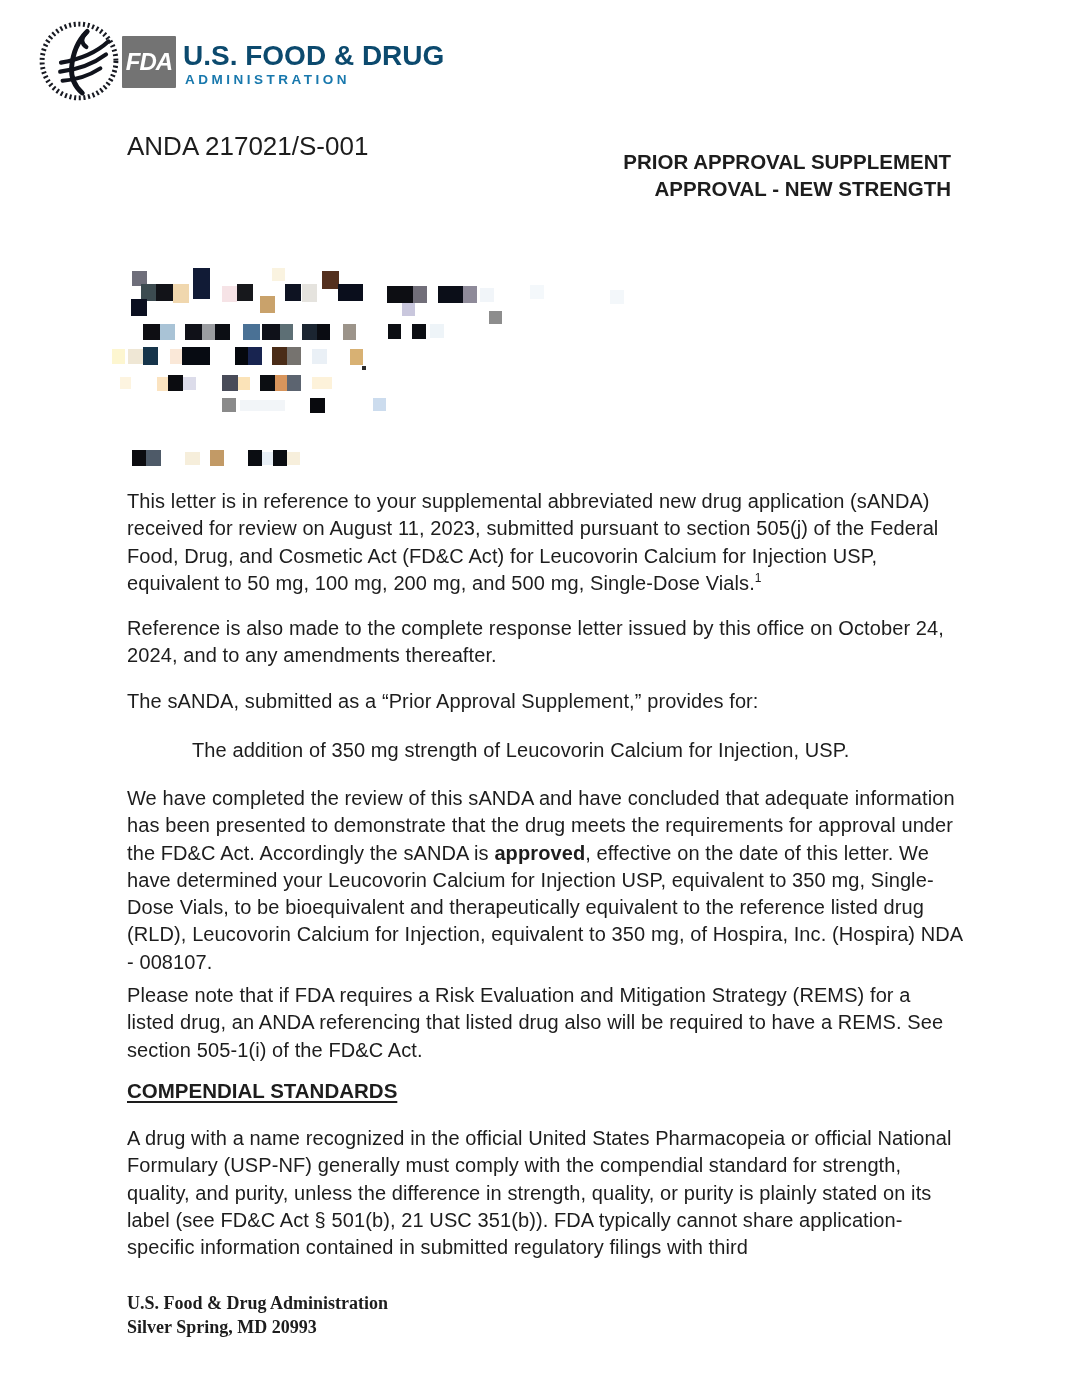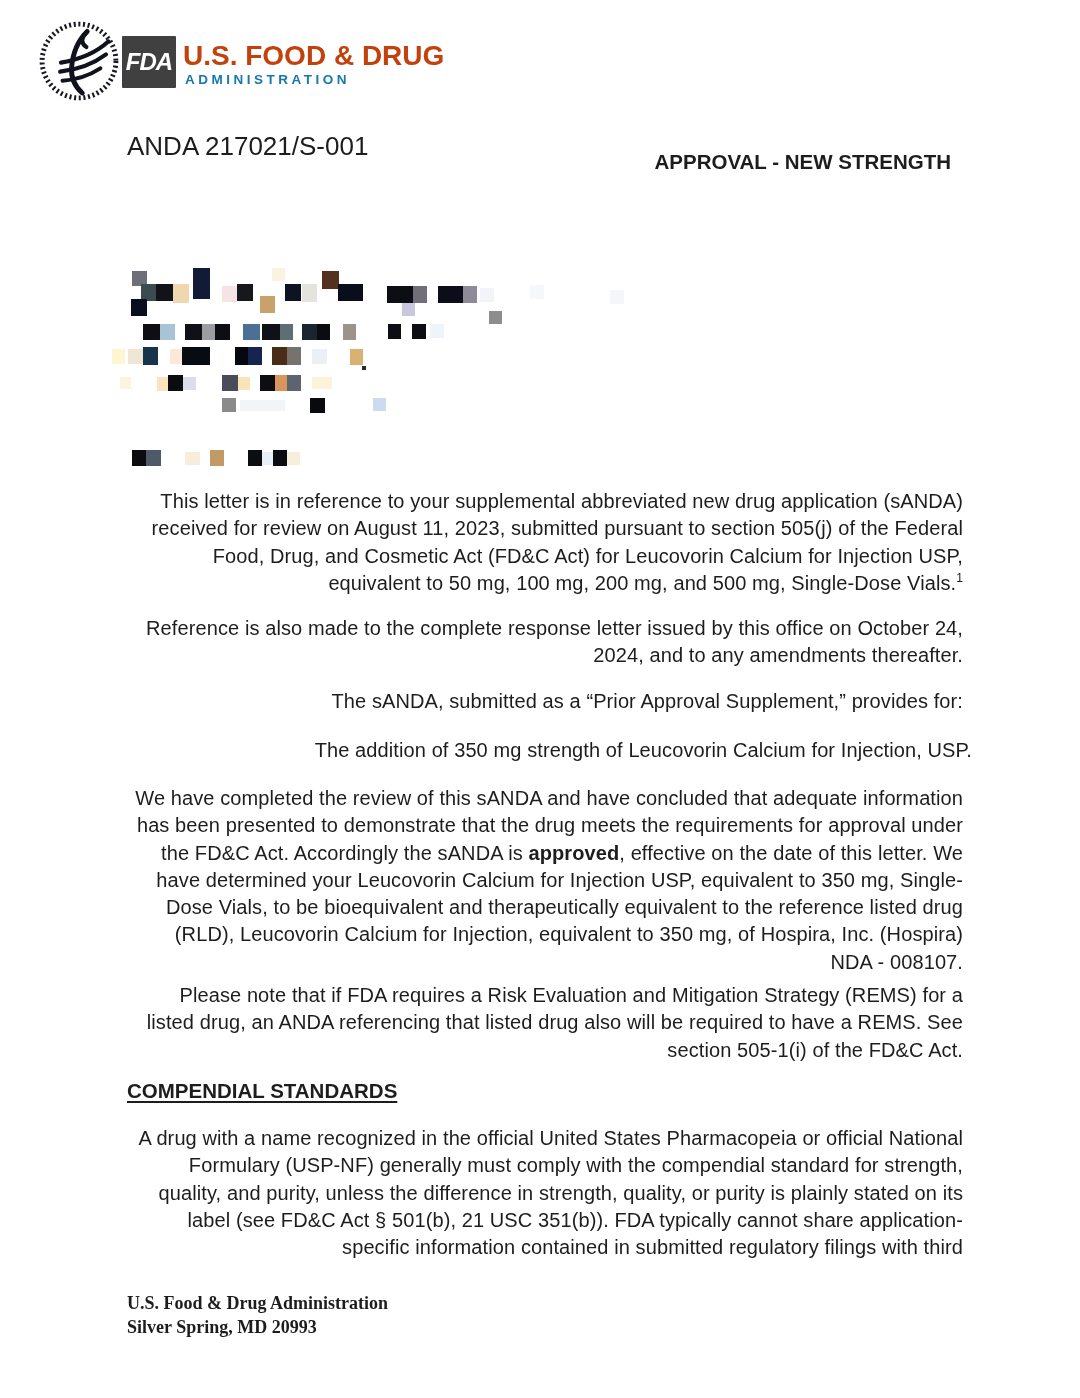--- a/index.html
+++ b/index.html
@@ -17,21 +17,21 @@
   
   .anda-number{position:absolute;left:127px;top:131px;font-size:26px;}
   .sup-header{position:absolute;right:129px;top:148px;text-align:right;
               font-weight:bold;font-size:20.5px;line-height:27px;}
 
   
   .rblock{position:absolute;}
 
   
   .body-text{position:absolute;left:127px;width:836px;
-             font-size:20px;line-height:27.3px;letter-spacing:0.1px;text-align:right;}
+             font-size:20px;line-height:27.3px;letter-spacing:0.1px;}
   .indent{left:192px;width:780px;}
   .section-heading{position:absolute;left:127px;font-weight:bold;font-size:20.5px;
                    text-decoration:underline;text-underline-offset:3px;text-decoration-thickness:2px;}
   sup.fnref{font-size:12px;line-height:0;vertical-align:super;}
 
   
   .footer{position:absolute;left:127px;top:1272px;
           font-family:"Liberation Serif", serif;font-weight:bold;
           font-size:18px;line-height:23.5px;color:#1d1d1d;margin-top:20px;}
   .footer .url{color:#2980b5;cursor:pointer;}
@@ -43,28 +43,29 @@
 
   <svg class="hhs-seal" viewBox="0 0 100 100">
     <circle cx="50" cy="50" r="45" fill="none" stroke="#181a22" stroke-width="6" stroke-dasharray="2.5 3.2"></circle>
     <path d="M60 14 C47 27 42 44 41 58 C40 70 44 80 54 89" fill="none" stroke="#10131c" stroke-width="6" stroke-linecap="round"></path>
     <path d="M28 52 C46 49 70 41 86 26" fill="none" stroke="#10131c" stroke-width="5" stroke-linecap="round"></path>
     <path d="M27 63 C45 61 67 54 83 42" fill="none" stroke="#10131c" stroke-width="5" stroke-linecap="round"></path>
     <path d="M30 74 C46 73 62 68 76 59" fill="none" stroke="#10131c" stroke-width="5" stroke-linecap="round"></path>
     <path d="M58 16 c-6 7 -5 13 1 17" fill="none" stroke="#10131c" stroke-width="5" stroke-linecap="round"></path>
   </svg>
 
-  <div class="fda-box" style="background: #404040;">
+  <div class="fda-box" style="background: #737373;">
     <span>FDA</span>
   </div>
-  <div class="fda-line1" style="color: #c2410c;">U.S. FOOD &amp; DRUG</div>
+  <div class="fda-line1" style="color: #0c4a6e;">U.S. FOOD &amp; DRUG</div>
   <div class="fda-line2" style="color: rgb(24, 120, 173);">ADMINISTRATION</div>
 
   <div class="anda-number">ANDA 217021/S-001</div>
   <div class="sup-header">
+    <div>PRIOR APPROVAL SUPPLEMENT</div>
     <div>APPROVAL - NEW STRENGTH</div>
   </div>
 
   <div>
       <div class="rblock" style="left: 132px; top: 271px; width: 15px; height: 15px; background: rgb(110, 110, 122);"></div>
       <div class="rblock" style="left: 141px; top: 284px; width: 15px; height: 17px; background: rgb(60, 75, 80);"></div>
       <div class="rblock" style="left: 156px; top: 284px; width: 17px; height: 17px; background: rgb(18, 19, 24);"></div>
       <div class="rblock" style="left: 131px; top: 299px; width: 16px; height: 17px; background: rgb(10, 15, 32);"></div>
       <div class="rblock" style="left: 173px; top: 284px; width: 16px; height: 19px; background: rgb(240, 215, 174);"></div>
       <div class="rblock" style="left: 193px; top: 268px; width: 17px; height: 31px; background: rgb(17, 27, 54);"></div>

